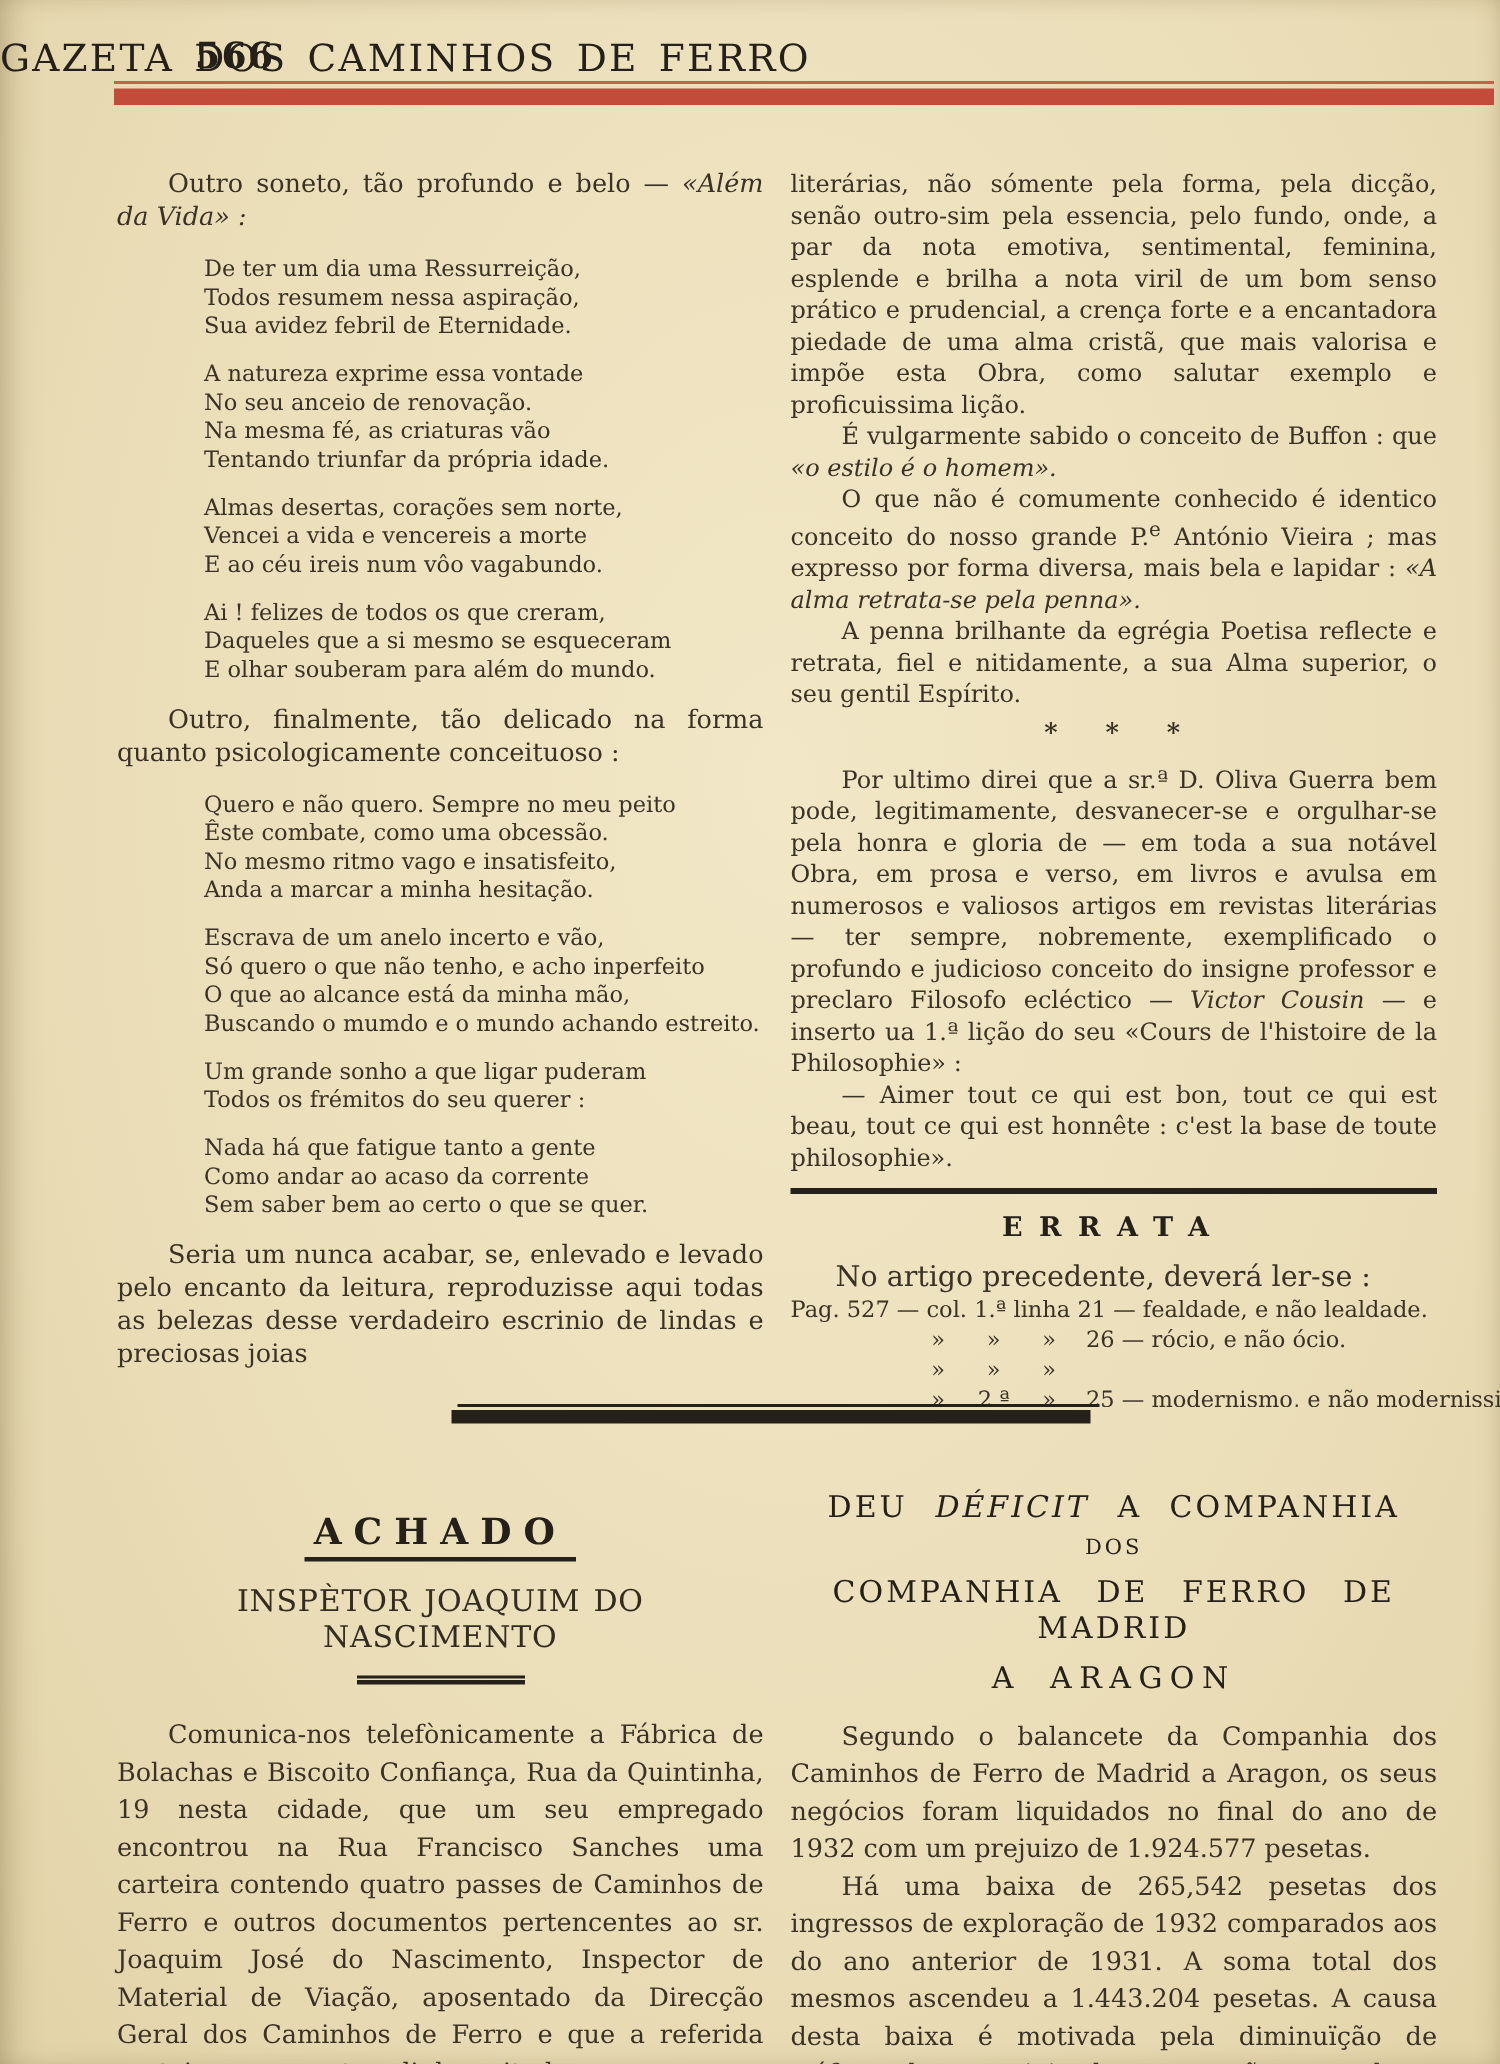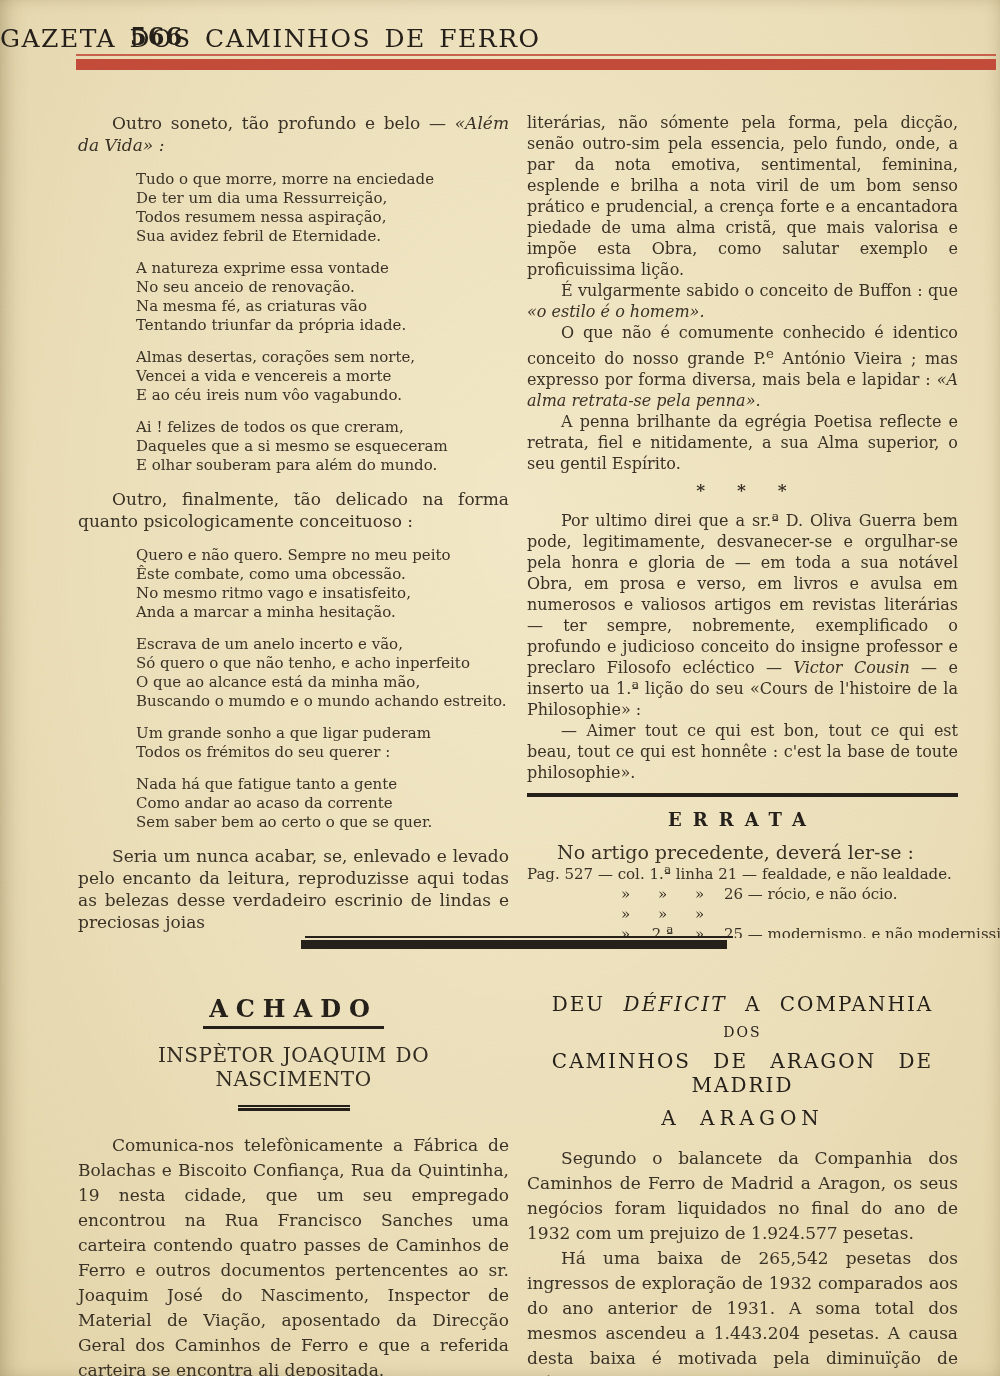--- a/index.html
+++ b/index.html
@@ -42,21 +42,21 @@
   .errata-row{display:flex; font-size:15px; line-height:20px; padding-left:80px;}
   .errata-row .m{width:37px; text-align:center; flex:0 0 auto;}
   .errata-row .rest{padding-left:6px; white-space:nowrap;}
   
   .mid-divider{position:absolute; top:936px; left:305px; width:422px;}
   .mid-thin{height:2px; background:var(--ink-strong); margin-right:-6px;}
   .mid-thick{height:9px; background:var(--ink-strong); margin-top:2px; margin-left:-4px;}
   
   .bottom-row{position:absolute; top:974px; left:0; right:0; bottom:0; overflow:hidden;
     display:flex; gap:18px; padding:0 42px 0 78px;}
-  .achado-title{width:fit-content; margin:20px auto 14px auto; font-size:24px; font-weight:bold;
+  .achado-title{width:fit-content; margin:32px auto 14px auto; font-size:24px; font-weight:bold;
     letter-spacing:8px; color:var(--ink-strong); border-bottom:3px solid var(--ink-strong); padding:0 6px 3px 6px;}
   .achado-sub{text-align:center; font-size:20px; letter-spacing:.5px; margin:0 0 14px 0; color:#332c22; word-spacing:2px;}
   .achado-rule{width:112px; height:6px; margin:0 auto 22px auto; border-top:2px solid var(--ink-strong); border-bottom:3px solid var(--ink-strong);}
   .bottom-para{margin:0; text-align:justify; font-size:17px; line-height:25px; text-indent:34px;}
   .deficit-head{margin-top:18px; color:var(--ink-strong);}
   .dh1{text-align:center; font-size:20px; letter-spacing:2px; word-spacing:10px; margin:0 0 8px 0;}
   .dh2{text-align:center; font-size:14px; letter-spacing:2px; margin:0 0 9px 0;}
   .dh3{text-align:center; font-size:20px; letter-spacing:2px; word-spacing:14px; margin:0 0 9px 0;}
   .dh4{text-align:center; font-size:20px; letter-spacing:5px; word-spacing:8px; margin:0 0 16px 0;}
   .deficit-body .bottom-para{line-height:25px;}
@@ -75,21 +75,20 @@
     </div>
   </div>
 
   <div class="main-row">
 
     <div class="col col-left">
       <p class="para indent"><span>Outro soneto, tão profundo e belo — </span><i>«Além da Vida» :</i></p>
 
       <div class="poem">
         <div class="stanza">
-          <div class="pline">Tudo o que morre, morre na enciedade</div>
           <div class="pline">De ter um dia uma Ressurreição,</div>
           <div class="pline">Todos resumem nessa aspiração,</div>
           <div class="pline">Sua avidez febril de Eternidade.</div>
         </div>
         <div class="stanza">
           <div class="pline">A natureza exprime essa vontade</div>
           <div class="pline">No seu anceio de renovação.</div>
           <div class="pline">Na mesma fé, as criaturas vão</div>
           <div class="pline">Tentando triunfar da própria idade.</div>
         </div>
@@ -179,21 +178,21 @@
       <div class="achado-title">ACHADO</div>
       <div class="achado-sub">INSPÈTOR JOAQUIM DO NASCIMENTO</div>
       <div class="achado-rule"></div>
       <p class="bottom-para">Comunica-nos telefònicamente a Fábrica de Bolachas e Biscoito Confiança, Rua da Quintinha, 19 nesta cidade, que um seu empregado encontrou na Rua Francisco Sanches uma carteira contendo quatro passes de Caminhos de Ferro e outros documentos pertencentes ao sr. Joaquim José do Nascimento, Inspector de Material de Viação, aposentado da Direcção Geral dos Caminhos de Ferro e que a referida carteira se encontra ali depositada.</p>
     </div>
 
     <div class="col deficit-body">
       <div class="deficit-head">
         <div class="dh1"><span>DEU </span><i>DÉFICIT</i><span> A COMPANHIA</span></div>
         <div class="dh2">DOS</div>
-        <div class="dh3">CAMINHOS DE ARAGON DE MADRID</div>
+        <div class="dh3">COMPANHIA DE FERRO DE MADRID</div>
         <div class="dh4">A ARAGON</div>
       </div>
       <p class="bottom-para">Segundo o balancete da Companhia dos Caminhos de Ferro de Madrid a Aragon, os seus negócios foram liquidados no final do ano de 1932 com um prejuizo de 1.924.577 pesetas.</p>
       <p class="bottom-para">Há uma baixa de 265,542 pesetas dos ingressos de exploração de 1932 comparados aos do ano anterior de 1931. A soma total dos mesmos ascendeu a 1.443.204 pesetas. A causa desta baixa é motivada pela diminuïção de tráfego de materiais de construção e produtos agrícolas.</p>
     </div>
   </div>
 
 </div>
 
 </body></html>

